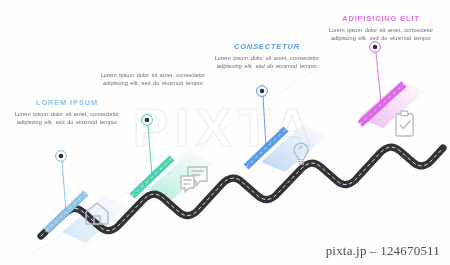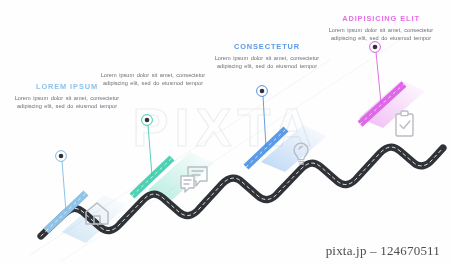--- a/index.html
+++ b/index.html
@@ -45,23 +45,23 @@
     margin:0 0 3px 0;
     white-space:nowrap;
   }
   .b-body{
     font-size:5.6px;
     line-height:8.2px;
     color:#6b6f76;
     margin:0;
     word-spacing:1px;
   }
-  #blk0{left:6px; top:82px;}
+  #blk0{left:6px; top:98px;}
   #blk1{left:92px; top:71px;}
-  #blk2{left:206px;top:42px;}
+  #blk2{left:206px;top:42px;font-style:italic;}
   #blk3{left:320px;top:14px;}
   
   .caption{
     position:absolute;
     right:10px;bottom:6px;
     font-size:13px;
     color:#4d4d4d;
     letter-spacing:.2px;
     font-family:"Liberation Serif", serif;
   }

